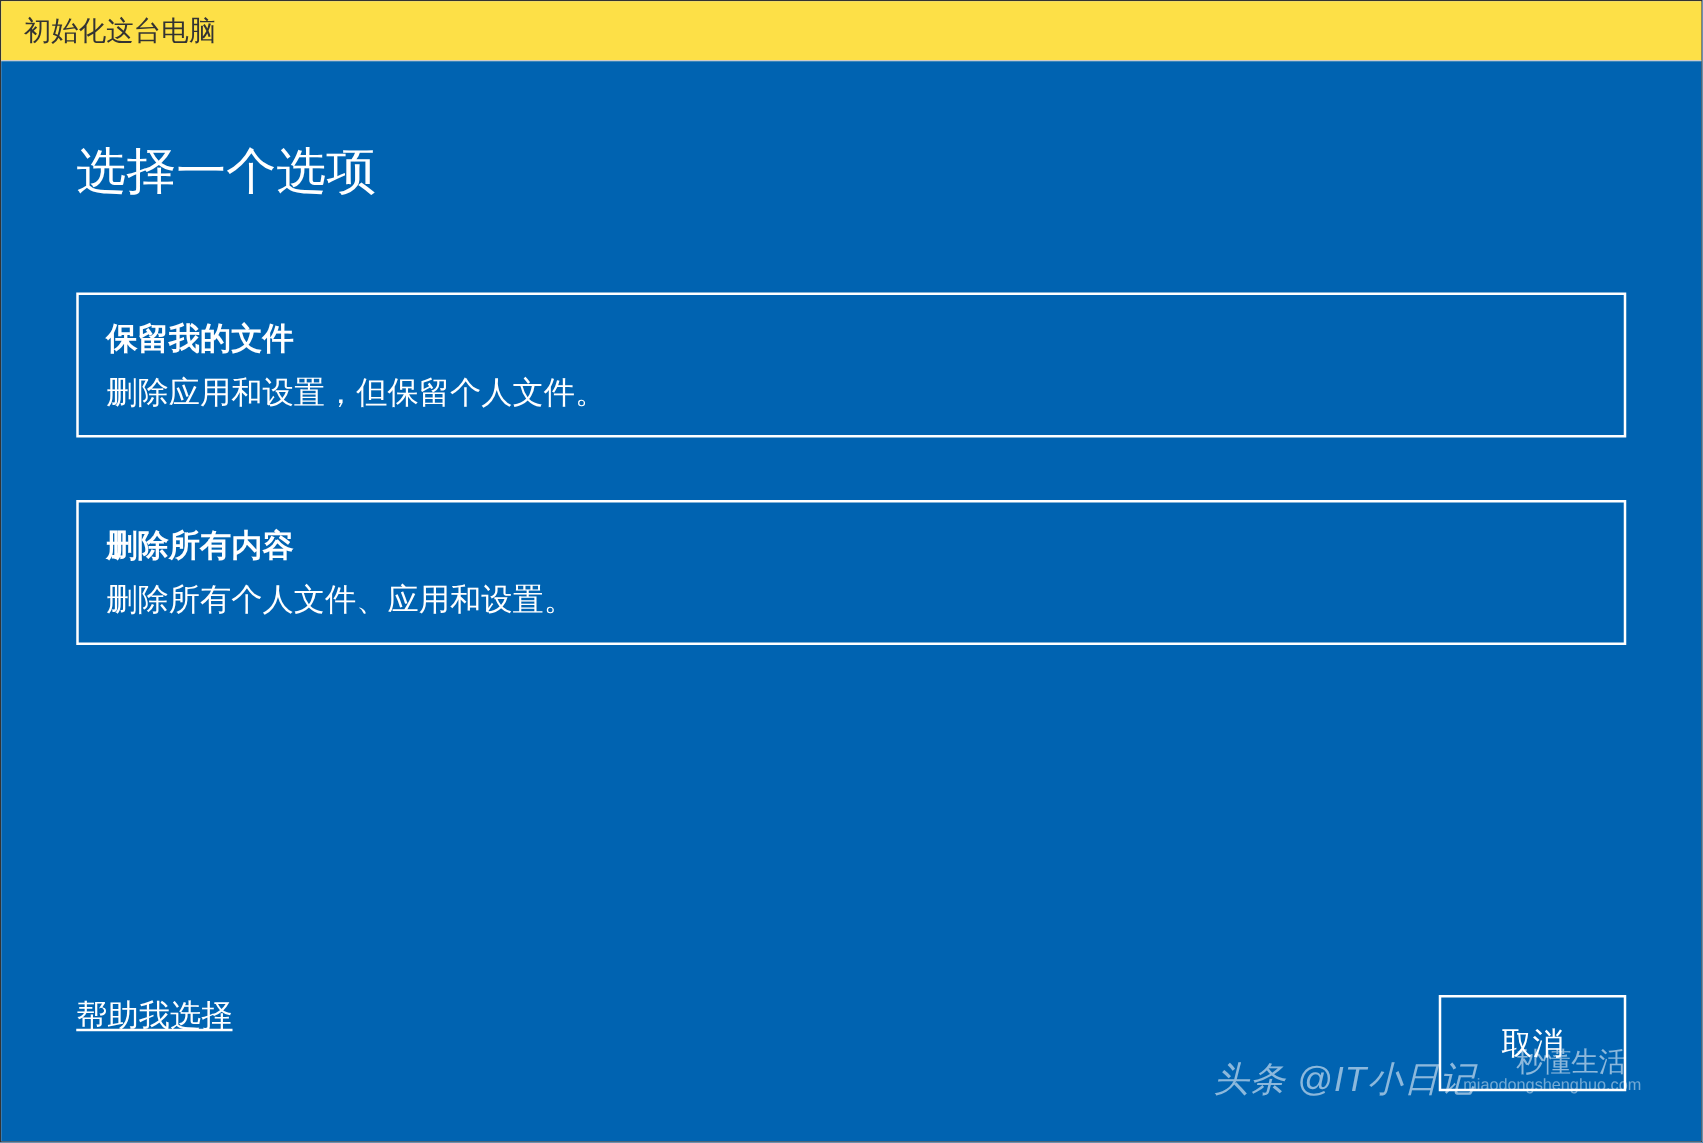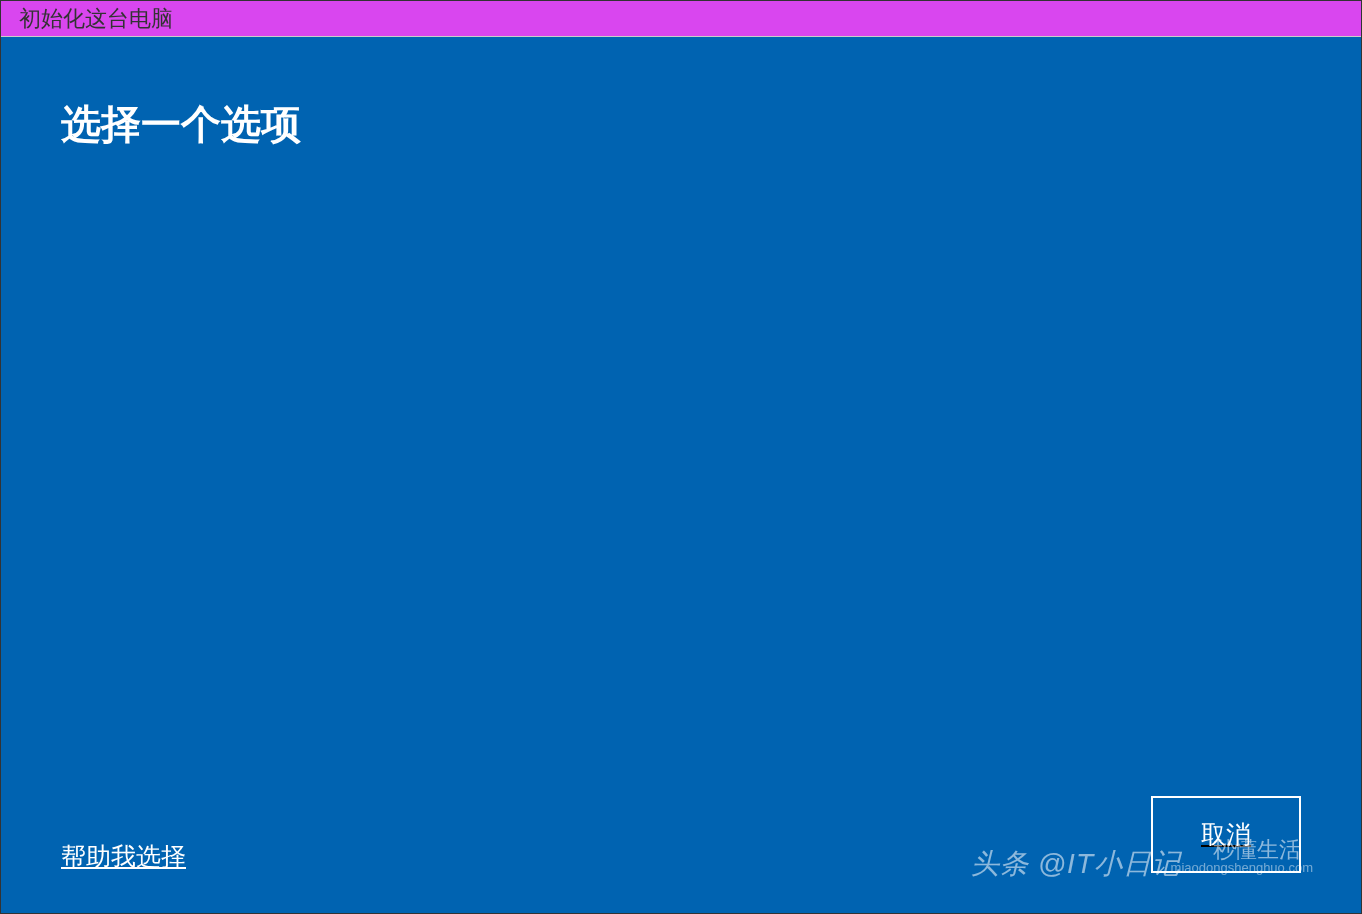--- a/index.html
+++ b/index.html
@@ -15,41 +15,41 @@
       overflow: hidden;
     }
     .window {
       width: 100%;
       height: 100%;
       border: 1px solid #333;
       display: flex;
       flex-direction: column;
     }
     .title-bar {
-      background: #d946ef;
+      background: #fde047;
       padding: 10px 18px;
       font-size: 22px;
       color: #333;
       border-bottom: 1px solid #ccc;
-      height: 36px;
+      height: 48px;
       display: flex;
       align-items: center;
     }
     .content-area {
       flex: 1;
       background: #0063b1;
       position: relative;
       padding: 60px 60px 30px 60px;
       display: flex;
       flex-direction: column;
     }
     .heading {
       color: #ffffff;
       font-size: 40px;
-      font-weight: 700;
+      font-weight: 400;
       margin-bottom: 70px;
     }
     .options {
       display: flex;
       flex-direction: column;
       gap: 50px;
     }
     .option-card {
       border: 2px solid #ffffff;
       padding: 18px 22px;
@@ -62,23 +62,22 @@
       margin-bottom: 10px;
     }
     .option-desc {
       font-size: 25px;
       font-weight: 400;
     }
     .footer {
       margin-top: auto;
       display: flex;
       justify-content: space-between;
-      align-items: flex-end;
+      align-items: flex-start;
       padding-bottom: 10px;
-      text-decoration: underline;
     }
     .help-link {
       color: #ffffff;
       font-size: 25px;
       text-decoration: underline;
       cursor: pointer;
     }
     .cancel-button {
       border: 2px solid #ffffff;
       background: transparent;
@@ -120,20 +119,30 @@
 <body>
 
 <div class="window">
   <div class="title-bar">
     <span>初始化这台电脑</span>
   </div>
 
   <div class="content-area">
     <h1 class="heading">选择一个选项</h1>
 
+    <div class="options">
+      <div class="option-card">
+        <div class="option-title">保留我的文件</div>
+        <div class="option-desc">删除应用和设置，但保留个人文件。</div>
+      </div>
+      <div class="option-card">
+        <div class="option-title">删除所有内容</div>
+        <div class="option-desc">删除所有个人文件、应用和设置。</div>
+      </div>
+    </div>
 
     <div class="footer">
       <a class="help-link">帮助我选择</a>
       <button class="cancel-button">取消</button>
     </div>
 
     <div class="watermark-main">头条 @IT小日记</div>
     <div class="watermark-sub">秒懂生活</div>
     <div class="watermark-url">miaodongshenghuo.com</div>
   </div>

